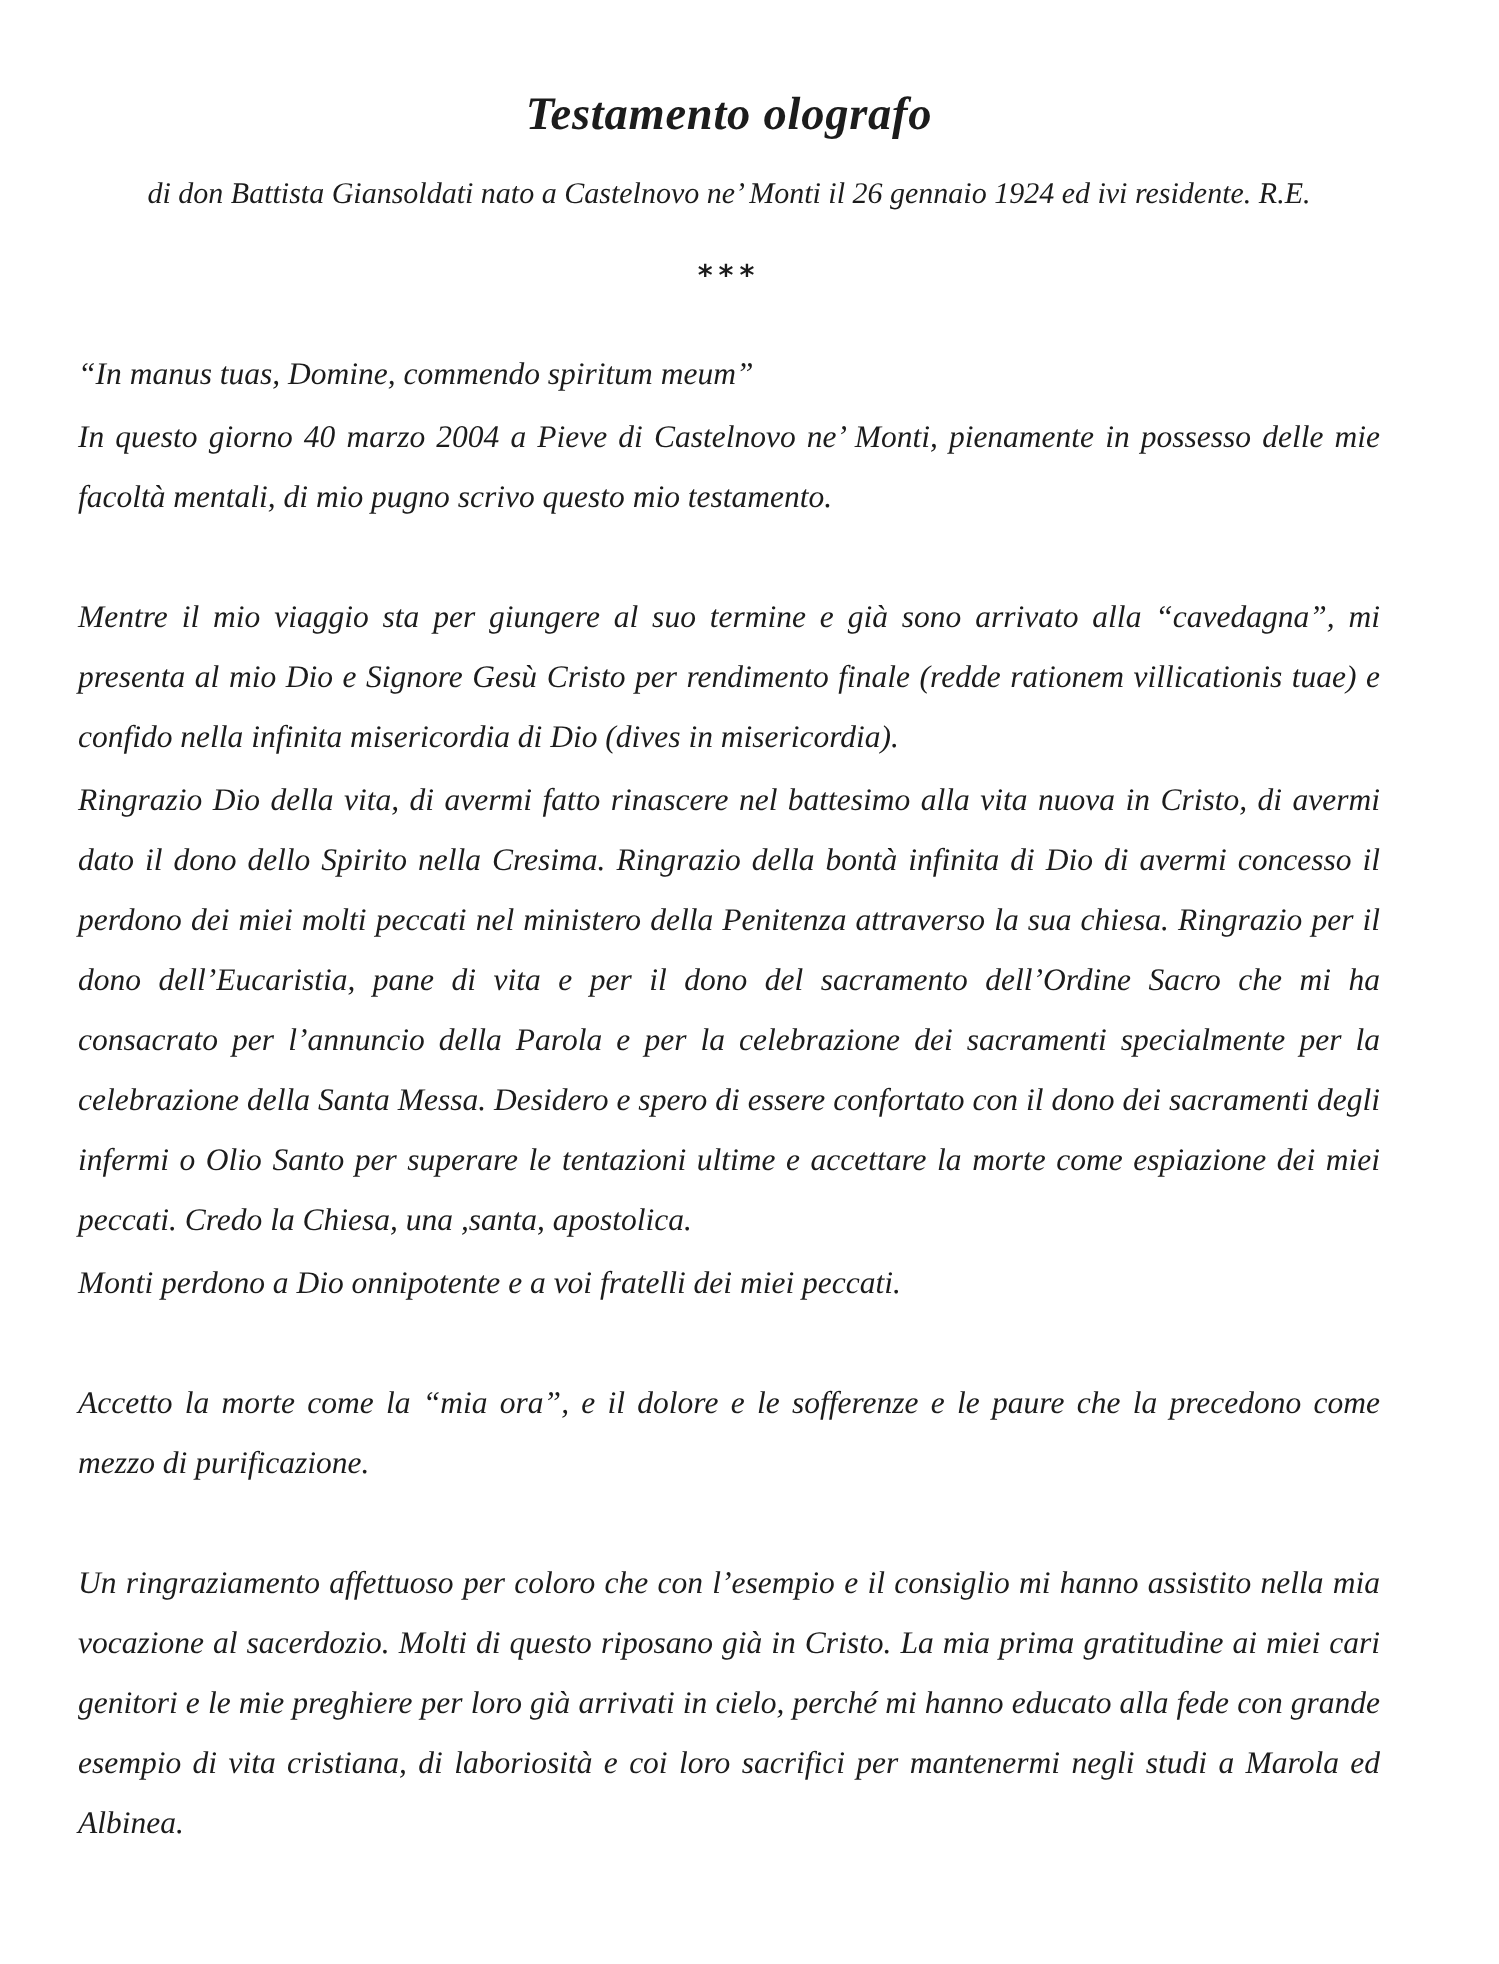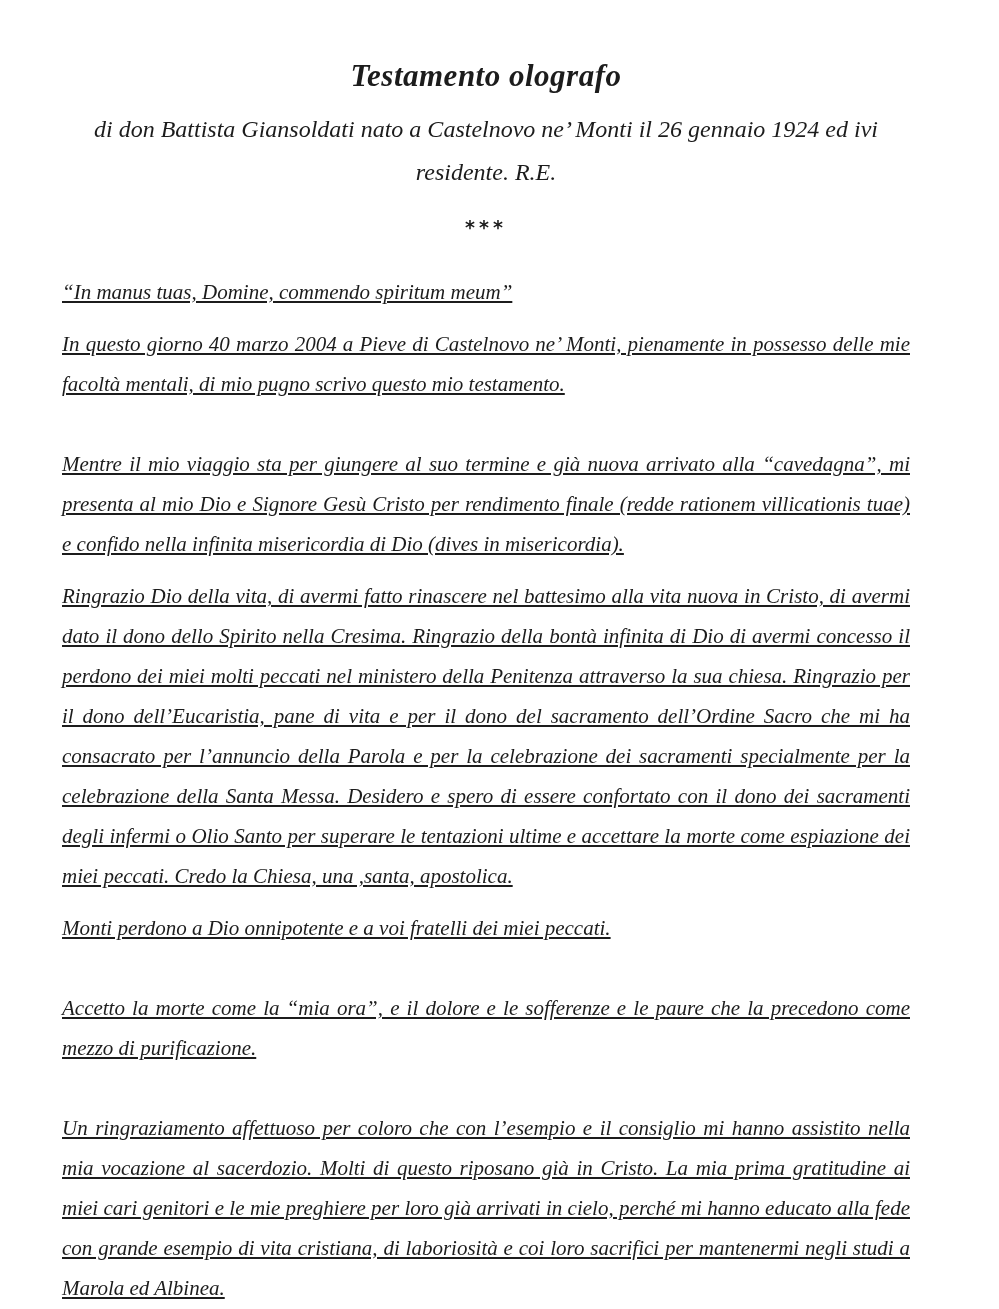--- a/index.html
+++ b/index.html
@@ -25,21 +25,21 @@
     line-height: 40px;
     text-align: center;
     letter-spacing: 0.5px;
   }
   .subtitle {
     margin: 12px 77px 0 50px;
     text-align: center;
   }
   .subtitle-line {
     margin: 0;
-    font-size: 24px;
+    font-size: 20px;
     line-height: 43px;
   }
   .stars {
     margin: 20px 77px 0 50px;
     text-align: center;
     font-family: "DejaVu Sans", sans-serif;
     font-style: normal;
     font-weight: bold;
     font-size: 19px;
     line-height: 26px;
@@ -47,22 +47,21 @@
   }
   .doc-body {
     margin: 32px 77px 0 50px;
     font-size: 21px;
     line-height: 40px;
     text-align: justify;
     text-justify: inter-word;
     hyphens: none;
   }
   .para {
-    margin: 12px;
-    text-decoration: underline;
+    margin: 2px;
   }
   .para.gap {
     margin-top: 40px;
   }
 </style>
 </head>
 <body>
 
 <div class="page">
 
@@ -70,20 +69,20 @@
 
   <div class="subtitle">
     <p class="subtitle-line">di don Battista Giansoldati nato a Castelnovo ne’ Monti il 26 gennaio 1924 ed ivi residente. R.E.</p>
   </div>
 
   <div class="stars">***</div>
 
   <div class="doc-body">
     <p class="para">“In manus tuas, Domine, commendo spiritum meum”</p>
     <p class="para">In questo giorno 40 marzo 2004 a Pieve di Castelnovo ne’ Monti, pienamente in possesso delle mie facoltà mentali, di mio pugno scrivo questo mio testamento.</p>
-    <p class="para gap">Mentre il mio viaggio sta per giungere al suo termine e già nuova arrivato alla “cavedagna”, mi presenta al mio Dio e Signore Gesù Cristo per rendimento finale (redde rationem villicationis tuae) e confido nella infinita misericordia di Dio (dives in misericordia).</p>
+    <p class="para gap">Mentre il mio viaggio sta per giungere al suo termine e già sono arrivato alla “cavedagna”, mi presenta al mio Dio e Signore Gesù Cristo per rendimento finale (redde rationem villicationis tuae) e confido nella infinita misericordia di Dio (dives in misericordia).</p>
     <p class="para">Ringrazio Dio della vita, di avermi fatto rinascere nel battesimo alla vita nuova in Cristo, di avermi dato il dono dello Spirito nella Cresima. Ringrazio della bontà infinita di Dio di avermi concesso il perdono dei miei molti peccati nel ministero della Penitenza attraverso la sua chiesa. Ringrazio per il dono dell’Eucaristia, pane di vita e per il dono del sacramento dell’Ordine Sacro che mi ha consacrato per l’annuncio della Parola e per la celebrazione dei sacramenti specialmente per la celebrazione della Santa Messa. Desidero e spero di essere confortato con il dono dei sacramenti degli infermi o Olio Santo per superare le tentazioni ultime e accettare la morte come espiazione dei miei peccati. Credo la Chiesa, una ,santa, apostolica.</p>
     <p class="para">Monti perdono a Dio onnipotente e a voi fratelli dei miei peccati.</p>
     <p class="para gap">Accetto la morte come la “mia ora”, e il dolore e le sofferenze e le paure che la precedono come mezzo di purificazione.</p>
     <p class="para gap">Un ringraziamento affettuoso per coloro che con l’esempio e il consiglio mi hanno assistito nella mia vocazione al sacerdozio. Molti di questo riposano già in Cristo. La mia prima gratitudine ai miei cari genitori e le mie preghiere per loro già arrivati in cielo, perché mi hanno educato alla fede con grande esempio di vita cristiana, di laboriosità e coi loro sacrifici per mantenermi negli studi a Marola ed Albinea.</p>
   </div>
 
 </div>
 
 </body></html>

